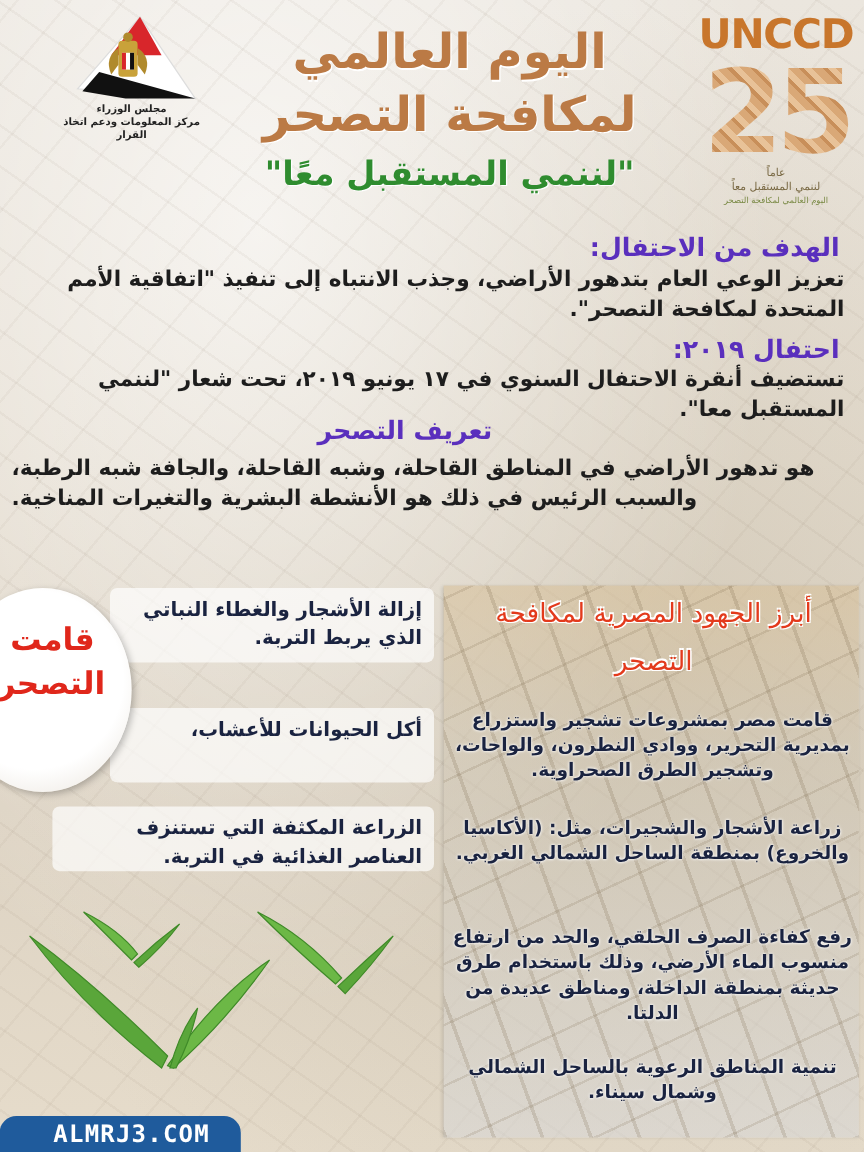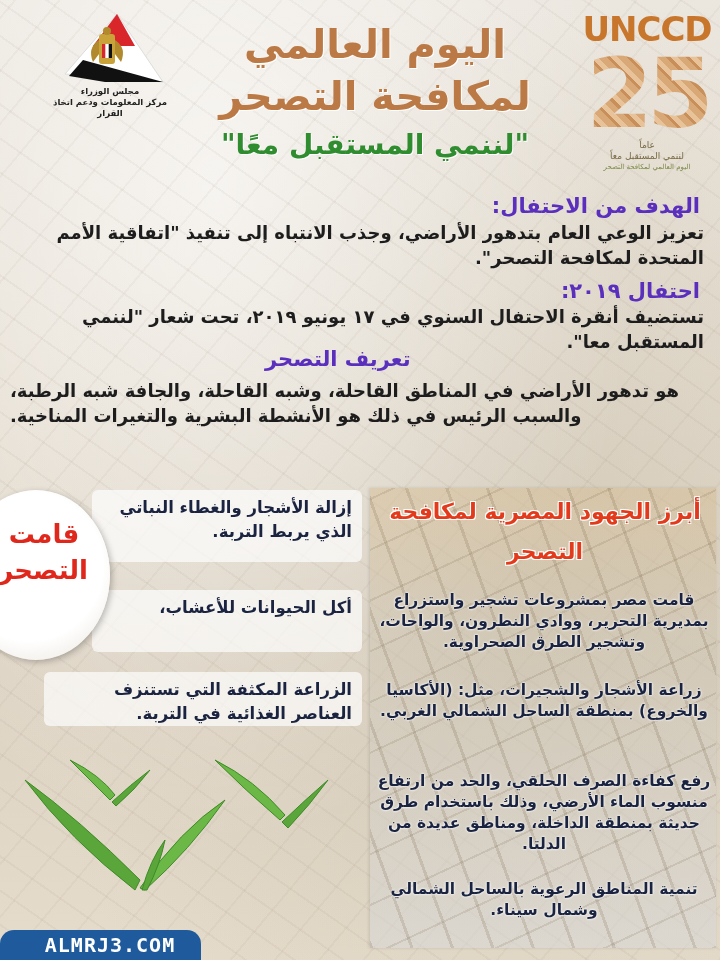--- a/index.html
+++ b/index.html
@@ -41,37 +41,37 @@
   .goal-h{right:20px;top:193px;}
   .goal-t{right:16px;top:220px;width:700px;text-align:right;}
   .c19-h{right:20px;top:278px;}
   .c19-t{right:16px;top:304px;width:700px;text-align:right;}
   .def-h{left:265px;top:346px;}
   .def-t{left:10px;top:378px;width:700px;text-align:left;}
 
   
   .cause-box{background:rgba(255,255,255,0.68);border-radius:6px;padding:6px 10px;box-sizing:border-box;}
   .cause-text{color:#1a2340;font-weight:bold;font-size:16.5px;line-height:24px;text-align:right;}
-  .c1{left:92px;top:490px;width:270px;height:72px;}
+  .c1{left:92px;top:490px;width:270px;height:62px;}
   .c2{left:92px;top:590px;width:270px;height:62px;}
   .c3{left:44px;top:672px;width:318px;height:54px;}
   .causes-circle{left:-38px;top:490px;width:148px;height:170px;border-radius:50%;
     background:radial-gradient(circle at 45% 45%,#ffffff 60%,#f0ece6 85%,#cfc6b8 100%);
     box-shadow:2px 2px 6px rgba(0,0,0,0.25);}
   .causes-label{left:0px;top:516px;width:88px;text-align:center;color:#e0271b;font-weight:bold;font-size:26px;line-height:36px;}
 
   
   .efforts{left:370px;top:488px;width:346px;height:460px;
     background:linear-gradient(180deg,rgba(214,190,150,0.55),rgba(205,195,175,0.45) 30%,rgba(215,215,215,0.55) 100%);
     box-shadow:-1px 0 3px rgba(0,0,0,0.12);}
   .efforts-cracks{position:absolute;inset:0;
     background:
       repeating-linear-gradient(70deg, rgba(110,90,60,0.18) 0 3px, transparent 3px 38px),
       repeating-linear-gradient(-25deg, rgba(110,90,60,0.15) 0 2px, transparent 2px 46px);}
-  .efforts-title{left:380px;top:492px;width:330px;text-align:center;color:#e33a1c;font-weight:bold;font-size:22px;line-height:40px;
+  .efforts-title{left:380px;top:492px;width:330px;text-align:center;color:#e33a1c;font-weight:normal;font-size:22px;line-height:40px;
     text-shadow:1px 1px 0 #fff,-1px -1px 0 #fff,1px -1px 0 #fff,-1px 1px 0 #fff;}
   .eff-item{left:376px;width:336px;text-align:center;color:#1a2340;font-weight:bold;font-size:15.5px;line-height:21px;
     text-shadow:0 0 3px rgba(255,255,255,0.9),0 0 2px #fff;}
   .e1{top:590px;}
   .e2{top:680px;}
   .e3{top:771px;}
   .e4{top:879px;}
 
   
   .sprout{position:absolute;}

